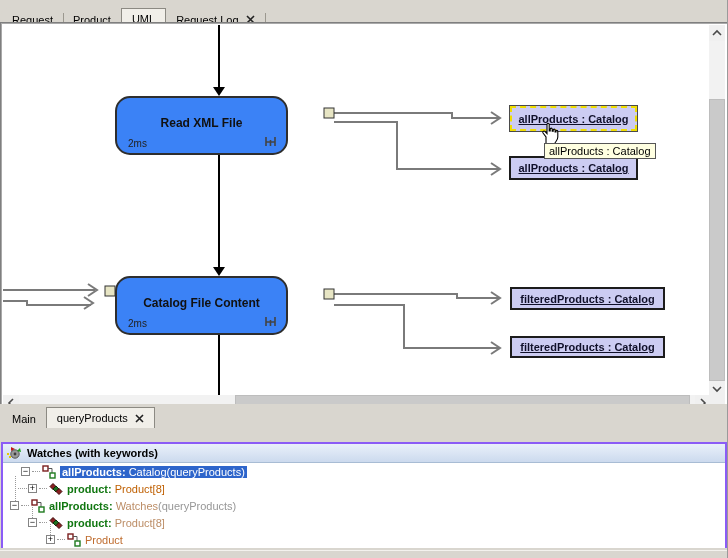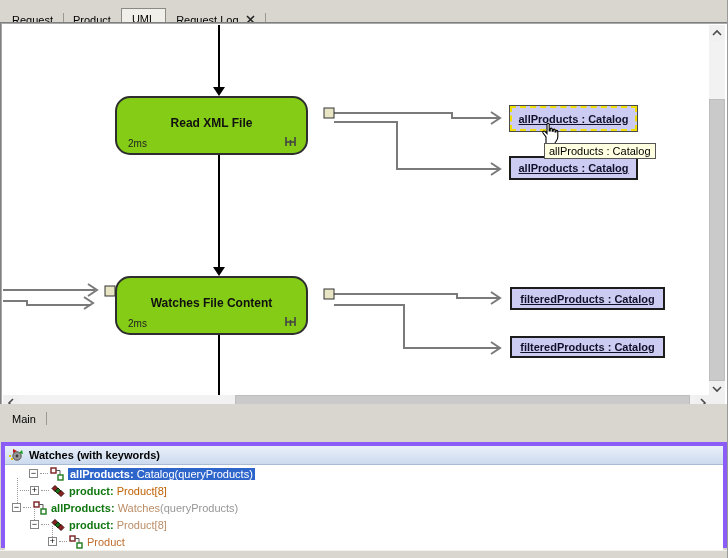--- a/index.html
+++ b/index.html
@@ -16,38 +16,38 @@
   .tabbar.bottom { top:404px; height:26px; padding-bottom:2px; }
   .tab { display:flex; align-items:center; gap:7px; height:19px; padding:0 10px; color:#000; cursor:default; position:relative; }
   .tab .sep { position:absolute; right:-1px; top:3px; height:13px; width:1px; background:#9b988f; }
   .tab.selected { background:#f1efe9; border:1px solid #8c8a83; border-bottom:none; height:21px; }
   .close-x { width:9px; height:9px; display:inline-block; }
   .close-x svg { display:block; }
   
   .diagram-panel { position:absolute; left:0; top:22px; width:728px; height:392px; background:#fff; border:1px solid #7f7f7f; box-shadow:inset 1px 1px 0 #a9a9a9; }
   .canvas { position:absolute; left:2px; top:2px; width:708px; height:372px; background:#fff; overflow:hidden; }
   .wires { position:absolute; left:0; top:0; }
-  .node { position:absolute; width:193px; height:59px; background:#84cc16; border:2px solid #2e2e2e; border-radius:15px; }
+  .node { position:absolute; width:173px; height:59px; background:#3b82f6; border:2px solid #2e2e2e; border-radius:15px; }
   .node-title { position:absolute; left:0; right:0; top:18px; text-align:center; font-weight:bold; font-size:12px; color:#111; }
   .node-duration { position:absolute; left:11px; bottom:4px; font-size:10px; color:#222; }
   .node-metrics { position:absolute; right:9px; bottom:4px; }
   .artifact { position:absolute; background:#ccccf2; border:2px solid #1c1c1c; display:flex; align-items:center; justify-content:center; font-weight:bold; font-size:11px; color:#10102a; }
   .artifact span { text-decoration:underline; white-space:nowrap; }
   .artifact.selected { border:2px dashed #f0de00; outline:1px solid #4a4a4a; }
   .tooltip { position:absolute; background:#ffffe1; border:1px solid #565656; font-size:11px; color:#000; padding:1px 4px; white-space:nowrap; }
   .cursor-hand { position:absolute; }
   
   .vscroll { position:absolute; right:2px; top:2px; width:16px; height:372px; background:#f2f2f2; }
   .hscroll { position:absolute; left:2px; bottom:2px; width:708px; height:16px; background:#f2f2f2; }
   .corner { position:absolute; right:2px; bottom:2px; width:16px; height:16px; background:#f0f0f0; }
   .sbtn { position:absolute; width:16px; height:16px; background:#f0f0f0; display:flex; align-items:center; justify-content:center; }
   .vthumb { position:absolute; left:0; width:16px; background:#cacaca; border:1px solid #bdbdbd; }
   .hthumb { position:absolute; top:0; height:16px; background:#cacaca; border:1px solid #bdbdbd; }
   
-  .watches { position:absolute; left:1px; top:442px; width:726px; height:106px; background:#c4b5fd; border:4px solid #8b5cf6; }
+  .watches { position:absolute; left:1px; top:442px; width:726px; height:106px; background:#c4b5fd; border:2px solid #8b5cf6; }
   .watches-header { height:19px; background:linear-gradient(#e9f0fa,#ccdaee); border-bottom:1px solid #a8bcd4; display:flex; align-items:center; padding-left:4px; gap:5px; font-weight:bold; color:#000; }
   .tree { position:relative; height:85px; background:#fff; }
   .trow { position:absolute; left:0; height:17px; display:flex; align-items:center; }
   .expander { width:9px; height:9px; border:1px solid #848484; background:#fff; position:relative; flex:0 0 9px; }
   .expander::before { position:absolute; left:0; top:0; width:7px; height:7px; line-height:7px; text-align:center; font-size:9px; color:#000; }
   .expander.minus::before { content:"\2212"; }
   .expander.plus::before { content:"+"; }
   .dash { width:8px; height:0; border-top:1px dotted #9a9a9a; margin:0 2px; }
   .ticon { margin-right:4px; display:flex; }
   .t-name { font-weight:bold; color:#117711; white-space:pre; }
@@ -122,21 +122,21 @@
       <div class="node" style="left:112px; top:71px;">
         <div class="node-title">Read XML File</div>
         <div class="node-duration">2ms</div>
         <span class="node-metrics">
           <svg width="13" height="12">
               <path d="M2,11 V2 M6.5,11 V5 M11,11 V2 M2,7 H11" stroke="#444" stroke-width="1.6" fill="none"></path>
             </svg>
         </span>
       </div>
       <div class="node" style="left:112px; top:251px;">
-        <div class="node-title">Watches File Content</div>
+        <div class="node-title">Catalog File Content</div>
         <div class="node-duration">2ms</div>
         <span class="node-metrics">
           <svg width="13" height="12">
               <path d="M2,11 V2 M6.5,11 V5 M11,11 V2 M2,7 H11" stroke="#444" stroke-width="1.6" fill="none"></path>
             </svg>
         </span>
       </div>
 
       <div class="artifact selected" style="left:507px; top:81px; width:127px; height:25px;">
         <span>allProducts : Catalog</span>
@@ -186,20 +186,28 @@
           </svg>
       </div>
     </div>
     <div class="corner"></div>
   </div>
 
   <div class="tabbar bottom">
     <div class="tab">
       <span>Main</span>
       <span class="sep"></span>
+    </div>
+    <div class="tab selected">
+      <span>queryProducts</span>
+      <span class="close-x">
+        <svg width="9" height="9">
+            <path d="M1,1 L8,8 M8,1 L1,8" stroke="#222" stroke-width="1.6" fill="none"></path>
+          </svg>
+      </span>
     </div>
   </div>
 
   <div class="watches">
     <div class="watches-header">
       <svg width="15" height="14">
         <rect x="0" y="7" width="2" height="2" fill="#e8c800"></rect>
         <rect x="2" y="10" width="2" height="2" fill="#e8c800"></rect>
         <circle cx="8" cy="8" r="4.2" fill="#9a9a9a" stroke="#555"></circle>
         <circle cx="8" cy="8" r="1.4" fill="#3c3c3c"></circle>
@@ -208,21 +216,21 @@
       </svg>
       <span>Watches (with keywords)</span>
     </div>
 
     <div class="tree">
       <div class="guide-v" style="left:12px; top:13px; height:25px;"></div>
       <div class="guide-h" style="left:15px; top:25px; width:9px;"></div>
       <div class="guide-v" style="left:29px; top:44px; height:11px;"></div>
       <div class="guide-v" style="left:47px; top:61px; height:11px;"></div>
 
-      <div class="trow" style="top:0; padding-left:24px;text-align:center;">
+      <div class="trow" style="top:0; padding-left:18px;text-align:center;">
         <span class="expander minus"></span>
         <span class="dash"></span>
         <span class="ticon">
           <svg width="14" height="14">
             <rect x="1" y="1" width="5" height="5" fill="#fff" stroke="#7b1f1f" stroke-width="1.4"></rect>
             <path d="M6,3.5 H10 V8" stroke="#555" stroke-width="1" fill="none"></path>
             <rect x="8" y="8" width="5" height="5" fill="#fff" stroke="#1f7b1f" stroke-width="1.4"></rect>
           </svg>
         </span>
         <span class="sel"><span class="t-name">allProducts:</span><span class="t-type"> Catalog(queryProducts)</span></span>

